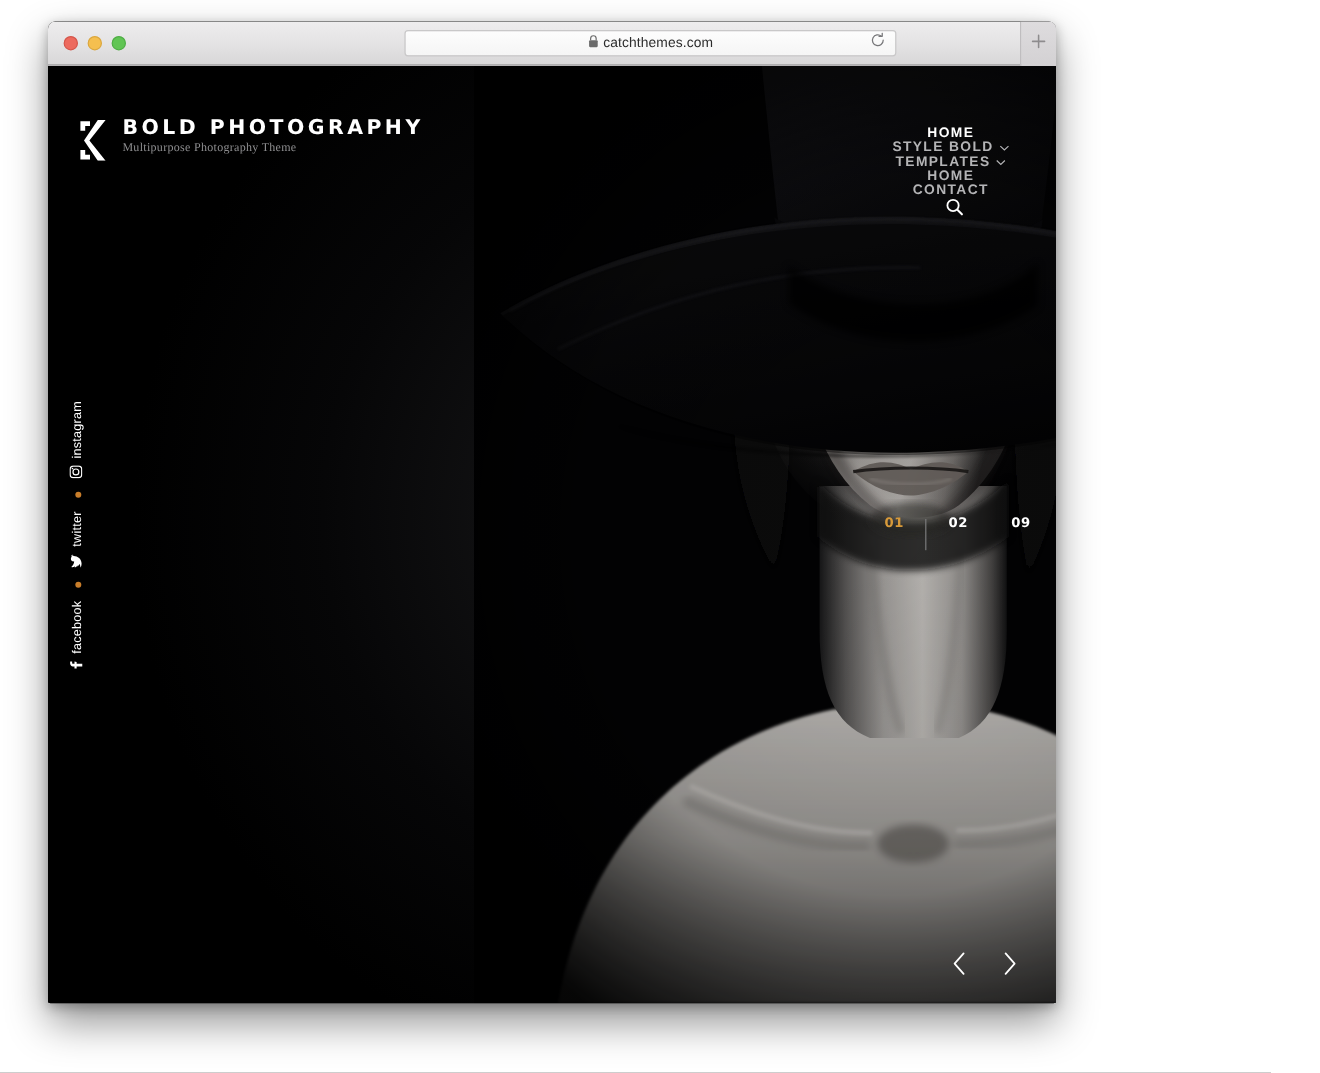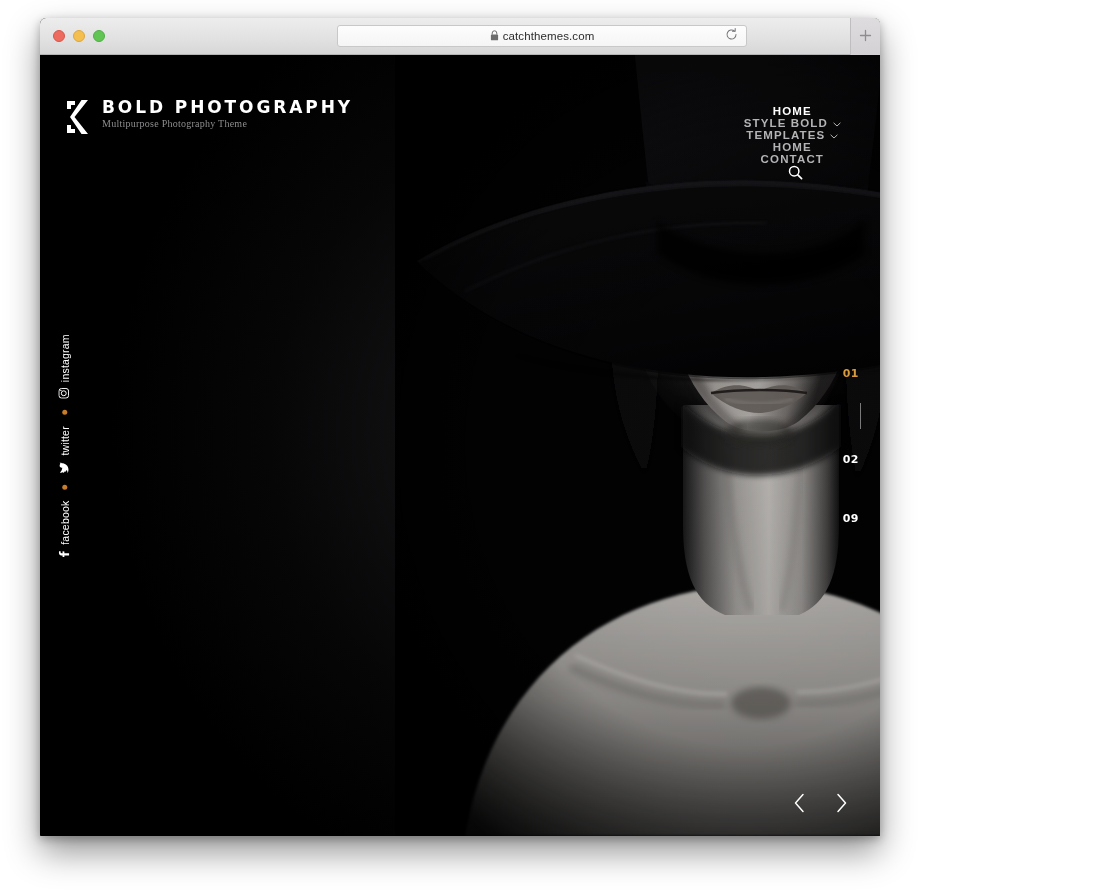--- a/index.html
+++ b/index.html
@@ -215,22 +215,21 @@
   }
 
   
   .slide-counter {
     position: absolute;
     right: 19px;
     top: 50%;
     transform: translateY(-50%);
     z-index: 25;
     display: flex;
-    flex-direction: column;
-    align-items: flex-end;
+    align-items: flex-start;
     gap: 16px;
   }
   .slide-num {
     font-size: 11px;
     font-weight: bold;
     letter-spacing: 0.5px;
     color: #ffffff;
     cursor: pointer;
     line-height: 1;
     padding: 3px 2px;

